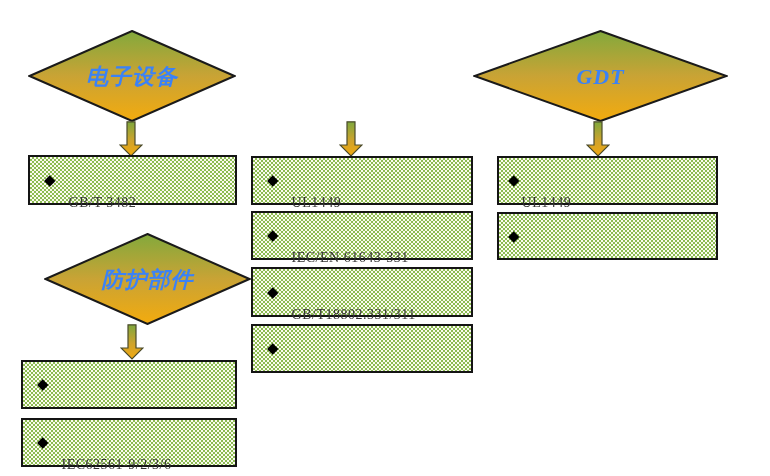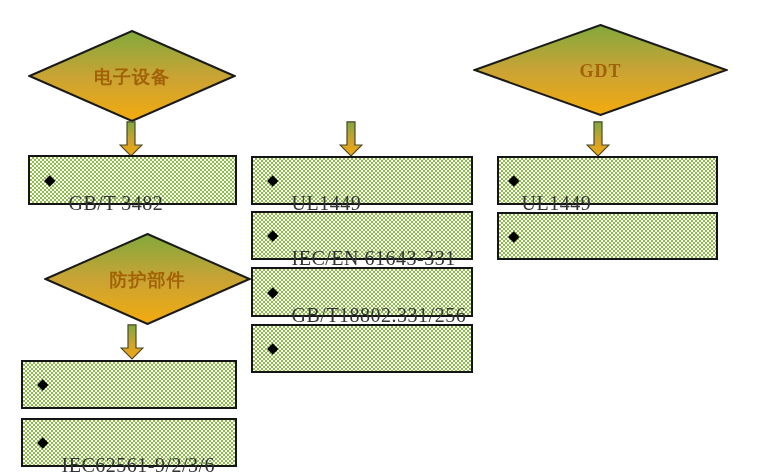--- a/index.html
+++ b/index.html
@@ -6,37 +6,37 @@
   .canvas{
     position:relative;width:770px;height:476px;background:#ffffff;overflow:hidden;
     font-family:"Liberation Serif","DejaVu Serif",serif;
   }
   .defs-svg{position:absolute;width:0;height:0;}
   .diamond{position:absolute;}
   .diamond svg{position:absolute;left:0;top:0;width:100%;height:100%;display:block;}
   .dlabel{
     position:absolute;left:0;top:0;width:100%;height:100%;
     display:flex;align-items:center;justify-content:center;
-    font-size:18px;font-weight:bold;color:#a16207;letter-spacing:1px;
-    padding-top:2px;box-sizing:border-box;
+    font-size:22px;font-weight:bold;color:#3b82f6;letter-spacing:1px;
+    padding-top:2px;box-sizing:border-box;font-style:italic;
   }
   .arrow{position:absolute;}
   .box{
     position:absolute;box-sizing:border-box;
     border:2px solid #141414;
     background:conic-gradient(#8cbb52 25%,#fbfbef 25% 50%,#8cbb52 50% 75%,#fbfbef 75%) 0 0/4px 4px;
     display:flex;align-items:center;
     padding-left:14px;
   }
   .box .bullet{
     font-family:"DejaVu Sans",sans-serif;
     font-size:15px;color:#000000;line-height:1;flex:0 0 auto;
   }
   .box .blabel{
-    font-size:20px;color:#333333;letter-spacing:0.5px;line-height:1;
+    font-size:14px;color:#333333;letter-spacing:0.5px;line-height:1;
     margin-left:13px;white-space:nowrap;padding-bottom:2px;margin-top:47px;
   }
   .box.tight{padding-left:9px;}
   .box.tight .blabel{margin-left:2px;}
 </style>
 </head>
 <body>
 
 <div class="canvas">
 
@@ -101,28 +101,28 @@
     <span class="blabel">UL1449</span>
   </div>
 
   <div class="box" style="left:251px;top:211px;width:222px;height:49px">
     <span class="bullet">◆</span>
     <span class="blabel">IEC/EN 61643-331</span>
   </div>
 
   <div class="box" style="left:251px;top:267px;width:222px;height:50px">
     <span class="bullet">◆</span>
-    <span class="blabel">GB/T18802.331/256</span>
+    <span class="blabel">GB/T18802.331/311</span>
   </div>
 
   <div class="box" style="left:251px;top:324px;width:222px;height:49px">
     <span class="bullet">◆</span>
   </div>
 
-  <div class="diamond" style="left:473px;top:24px;width:255px;height:92px">
+  <div class="diamond" style="left:473px;top:30px;width:255px;height:92px">
     <svg viewBox="0 0 255 92" preserveAspectRatio="none">
       <polygon points="127.5,1 253.5,46 127.5,91 1.5,46" fill="url(#dg)" stroke="#1a1a1a" stroke-width="2"></polygon>
     </svg>
     <span class="dlabel">GDT</span>
   </div>
 
   <svg class="arrow" style="left:586px;top:121px" width="24" height="36" viewBox="0 0 24 36">
     <polygon points="8,0.8 16,0.8 16,24 23,24 12,35 1,24 8,24" fill="url(#ag)" stroke="#4a4a2a" stroke-width="1.2" stroke-linejoin="miter"></polygon>
   </svg>
 

